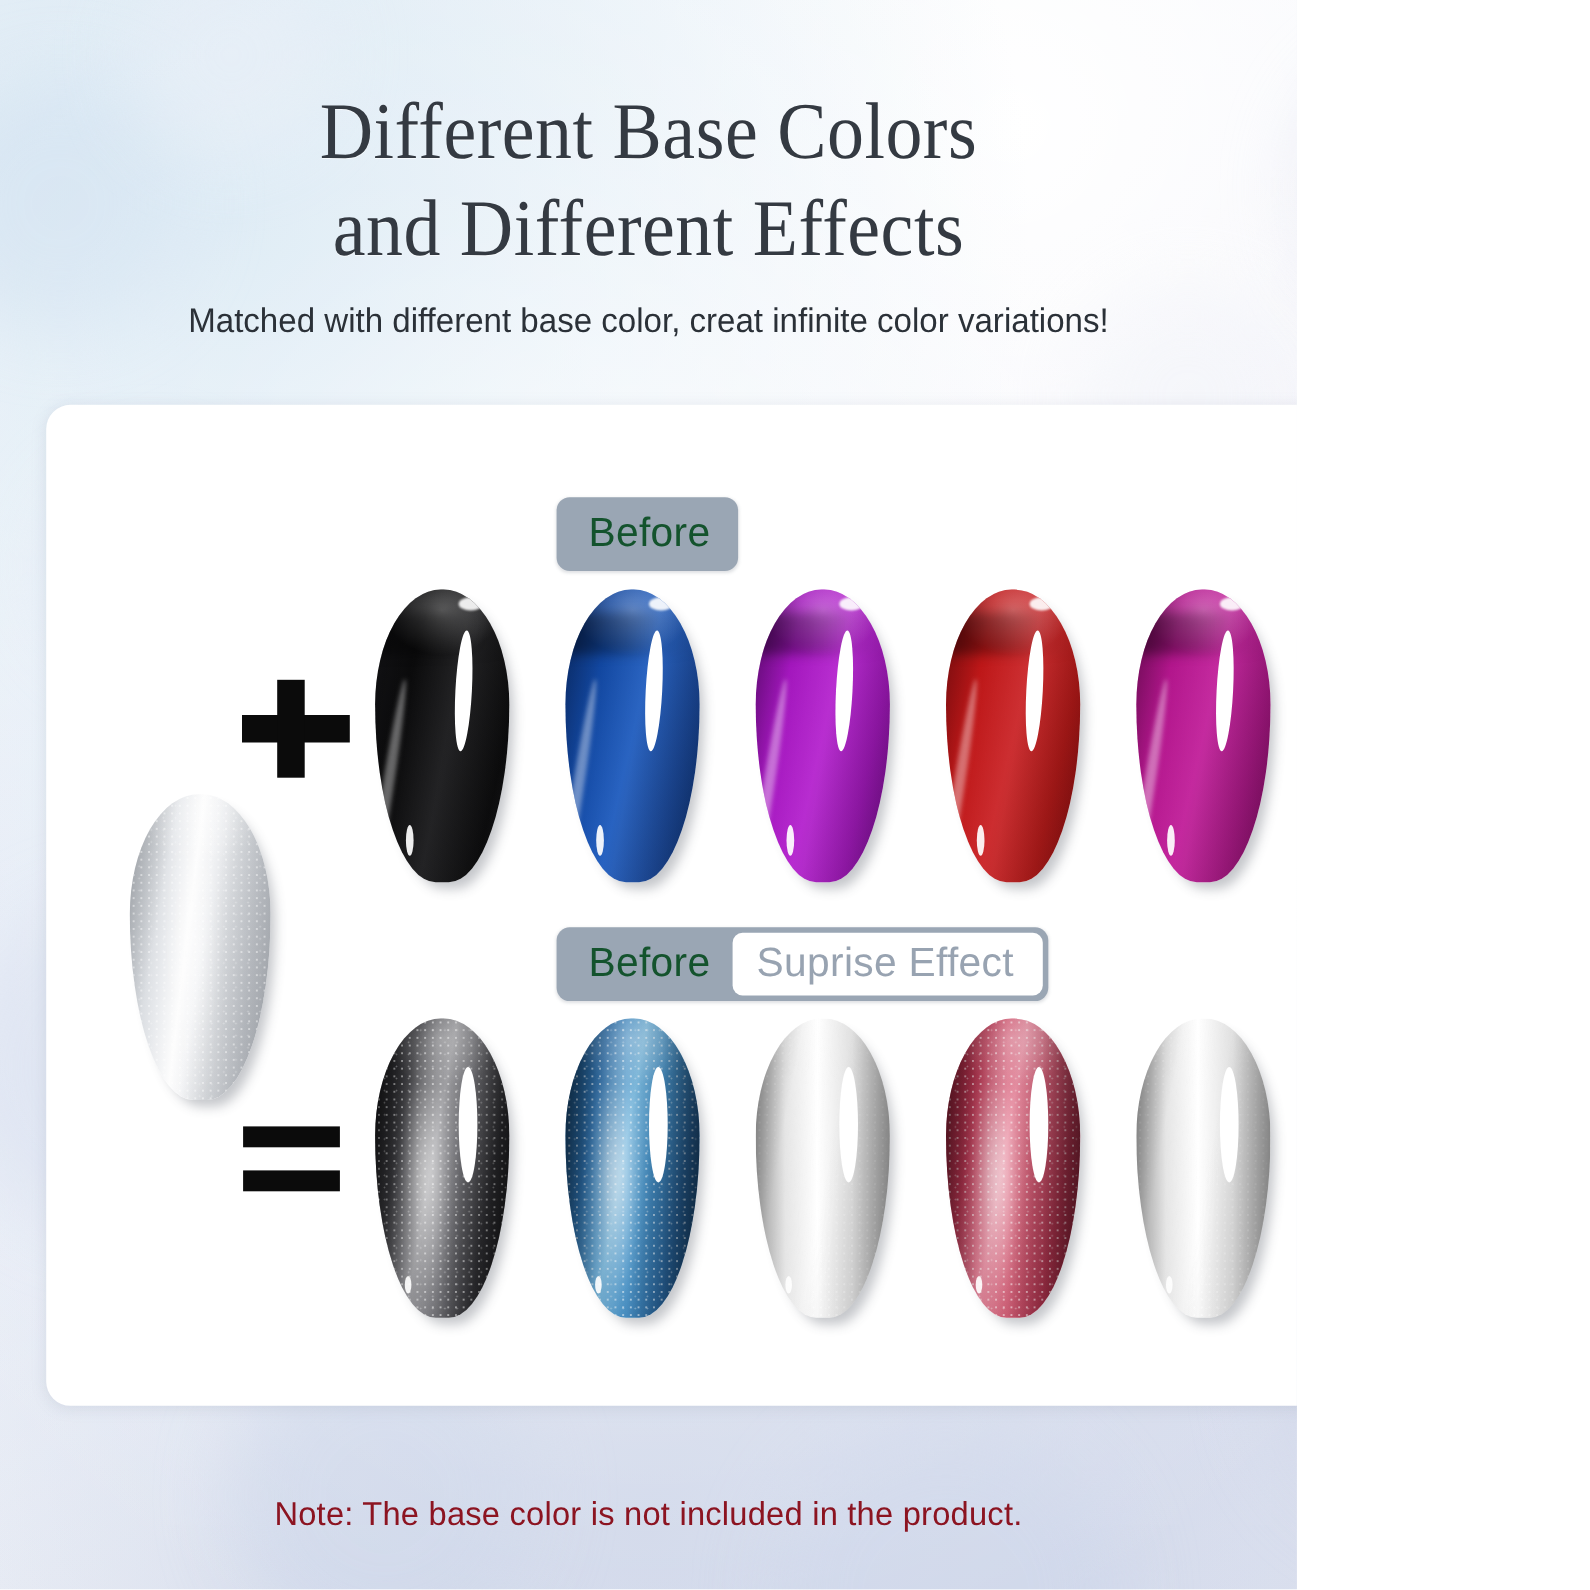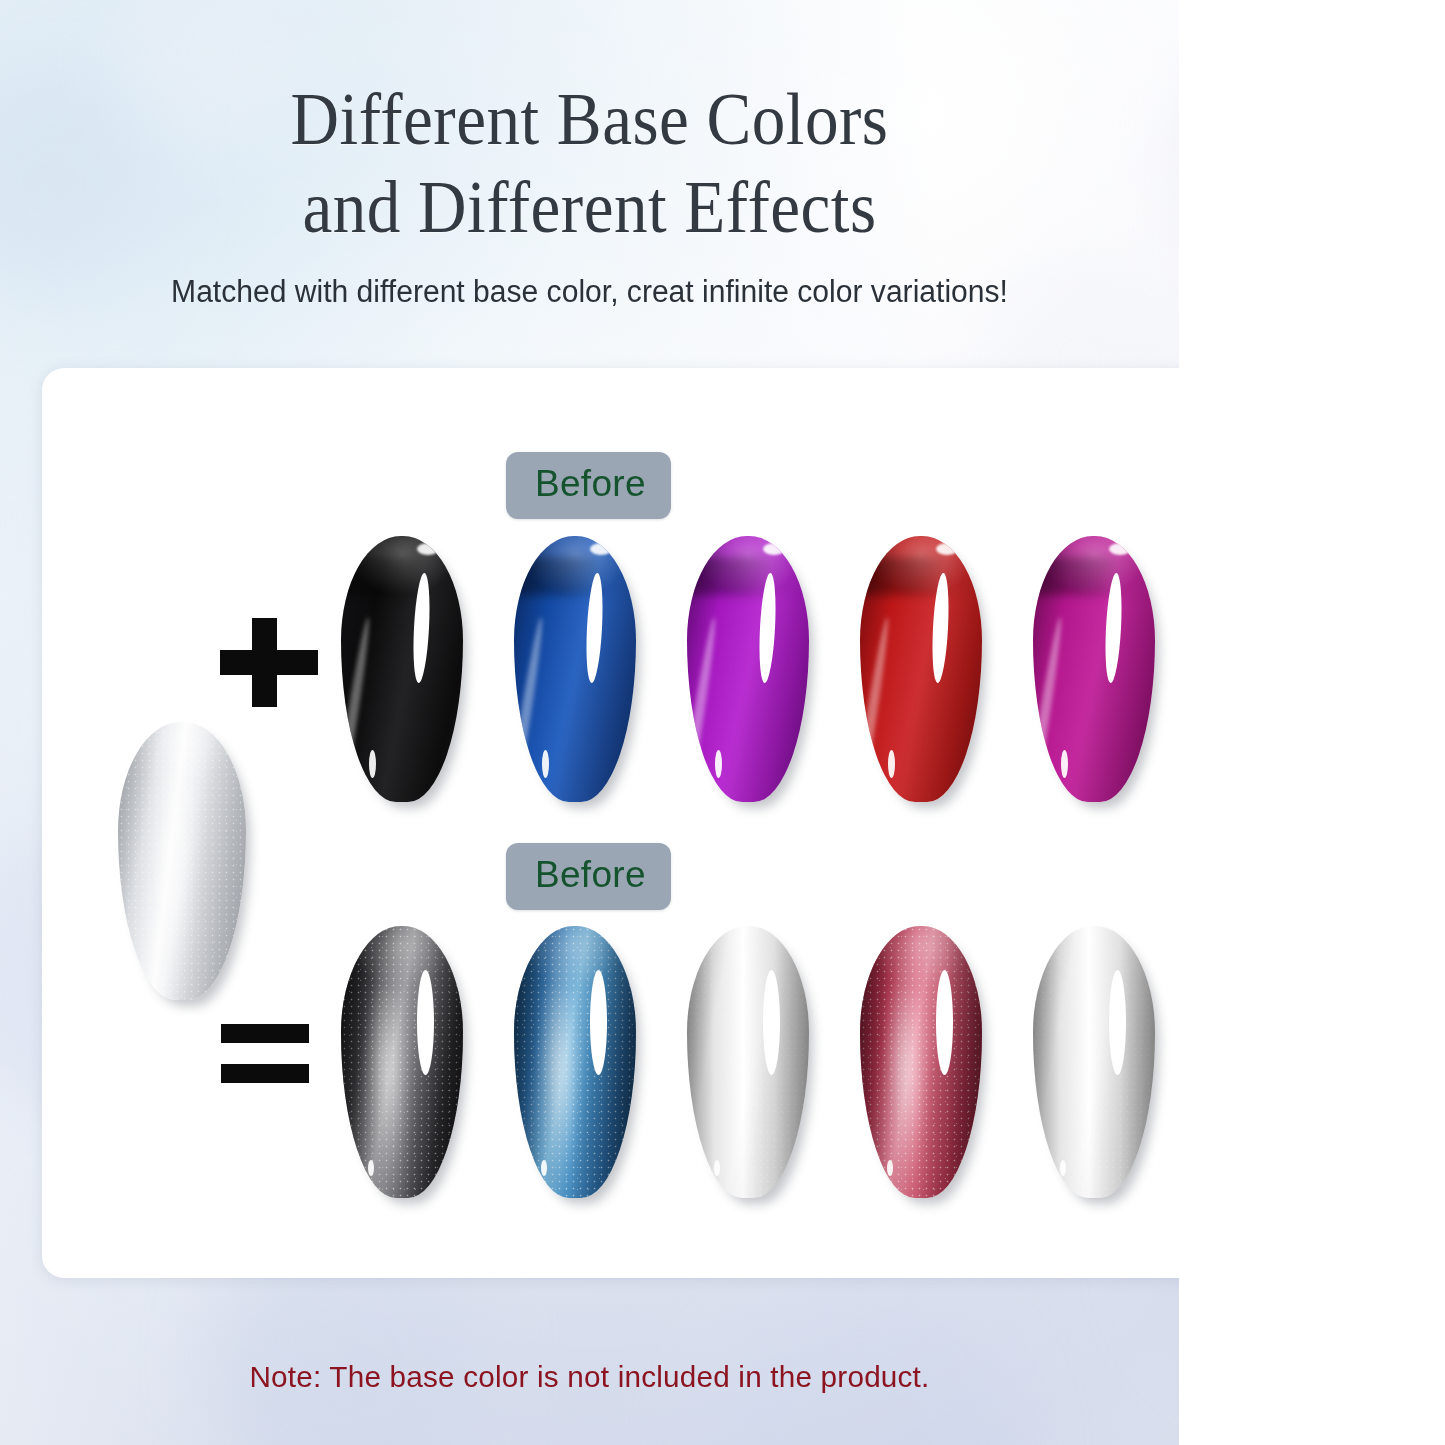--- a/index.html
+++ b/index.html
@@ -355,20 +355,21 @@
 
   <div class="op op-plus"></div>
   <div class="op op-eq"></div>
 
   <div class="badge badge-before">
     <div class="badge-left">Before</div>
   </div>
 
   <div class="badge badge-after">
     <div class="badge-left">Before</div>
+    <div class="badge-right">Suprise Effect</div>
   </div>
 
   <div class="nail base-nail" style="left:118px; top:722px; width:128px; height:278px;
               background:
                 linear-gradient(97deg,
                   #b7bcc3 0%, #cdd1d6 14%, #e9ebee 30%, #fdfdfd 42%,
                   #f2f3f5 50%, #d8dbdf 64%, #c2c6cc 80%, #aeb3ba 100%);">
     <div class="shimmer" style="opacity:.48;"></div>
     <div class="cateye-band" style="left:24%; width:34%; filter:blur(11px);"></div>
     <div class="tip"></div>

